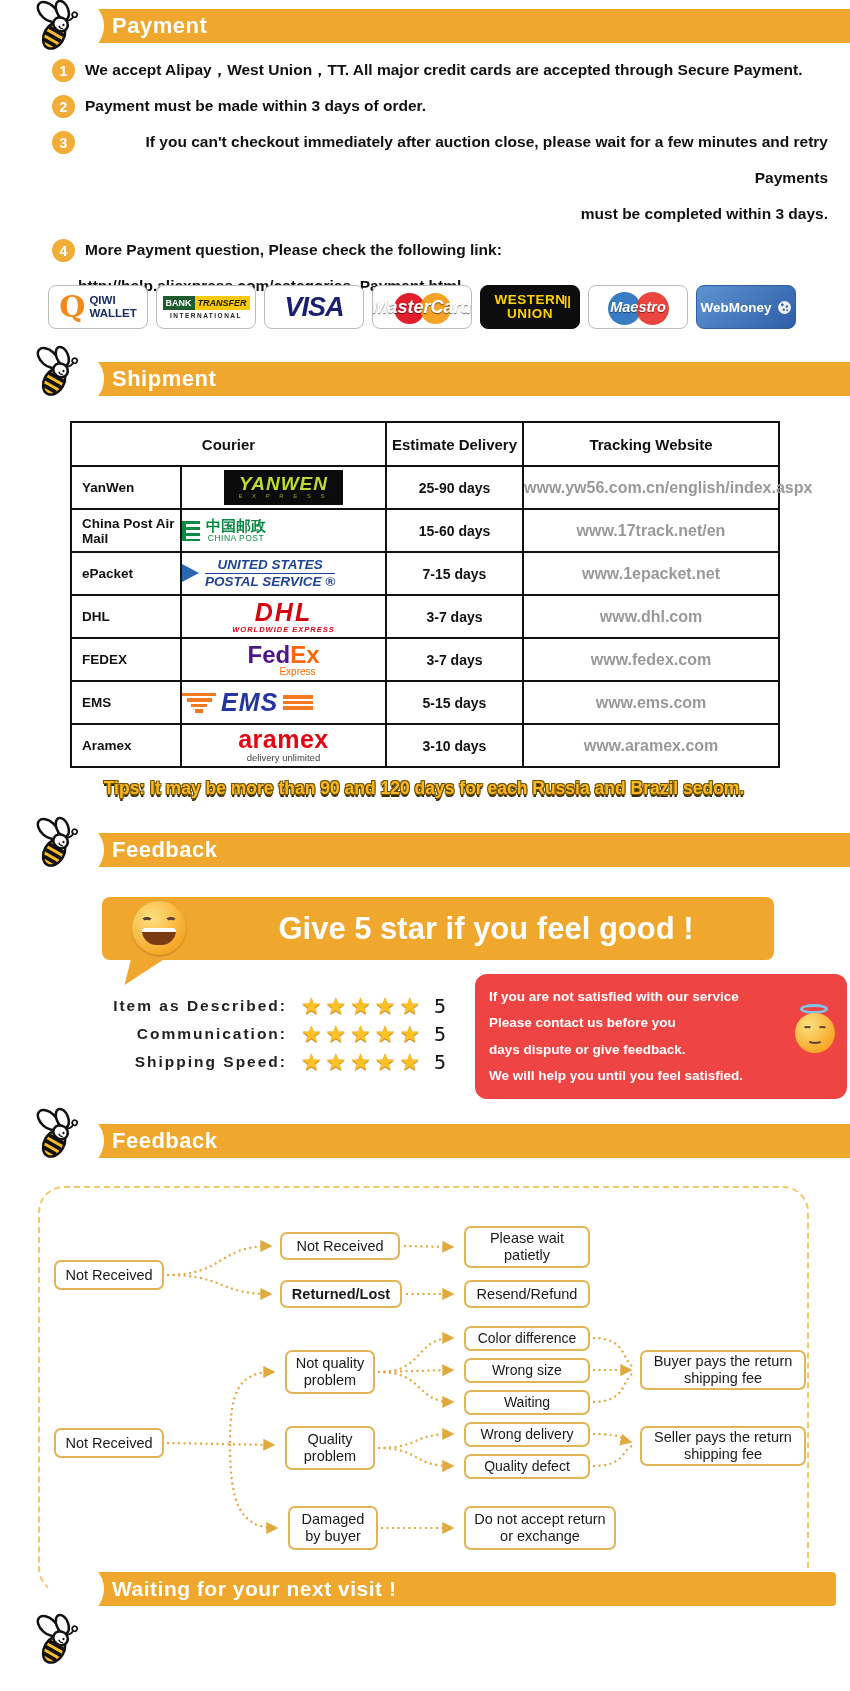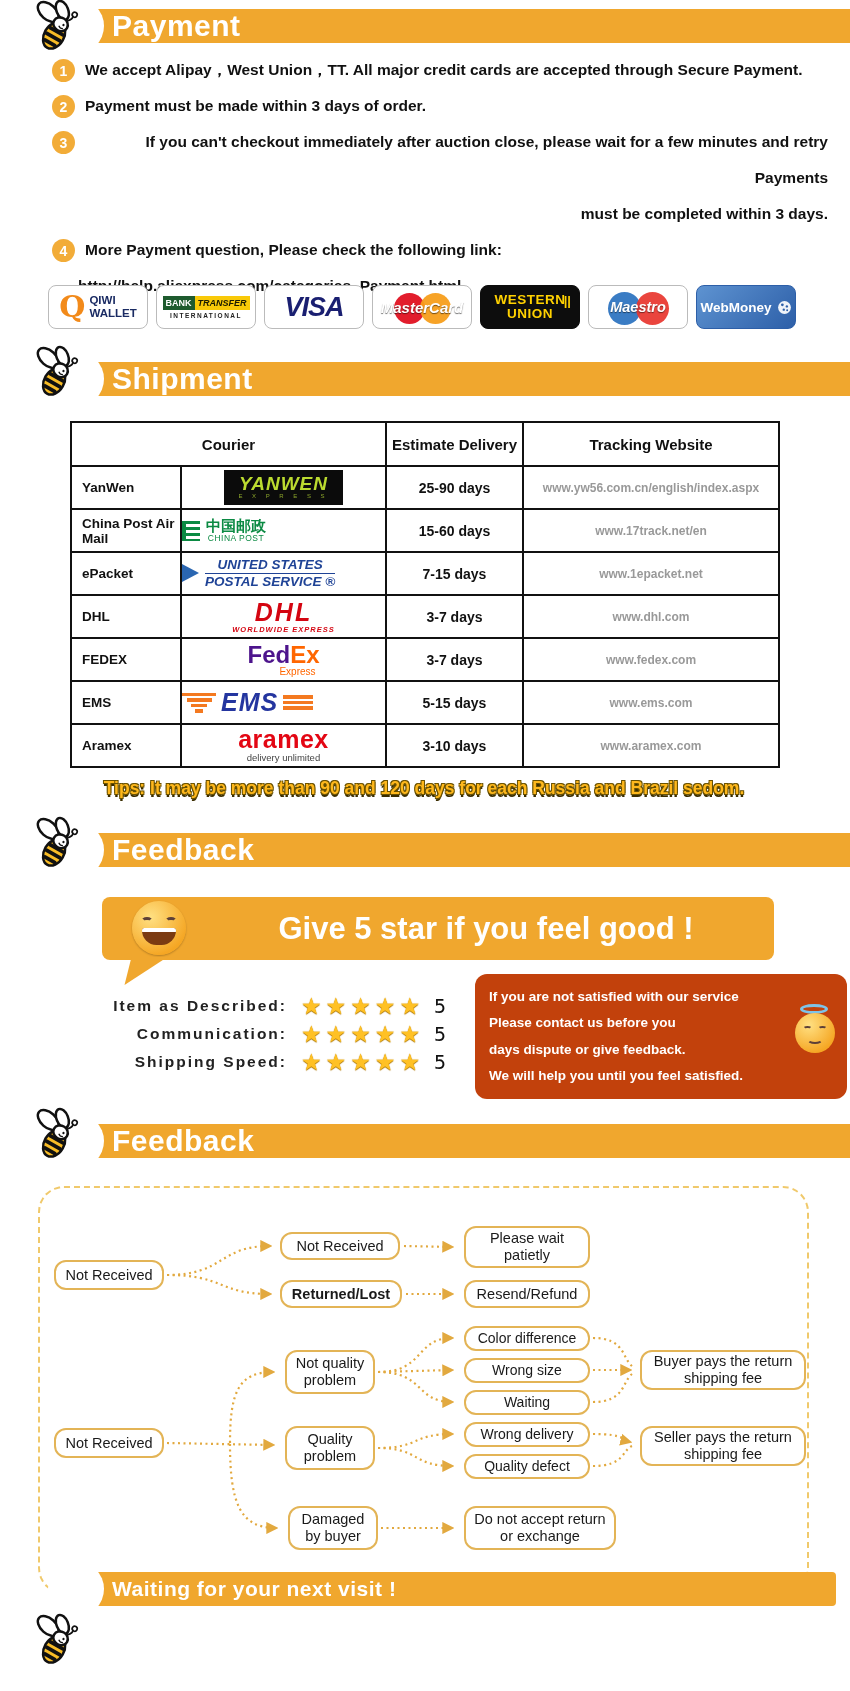--- a/index.html
+++ b/index.html
@@ -4,21 +4,21 @@
 <style>
   * { box-sizing: border-box; margin: 0; padding: 0; }
   body { background:#fff; font-family:"Liberation Sans", sans-serif; }
   #page { position:relative; width:850px; height:1691px; background:#fff; overflow:hidden; }
 
   
   .banner { position:absolute; left:70px; right:0; height:34px; background:#F0A72E;
             border-radius:26px 0 0 26px; display:flex; align-items:center; }
   .banner::before { content:""; position:absolute; left:-22px; top:-11px; width:56px; height:56px;
             background:#fff; border-radius:50%; }
-  .banner .btitle { position:relative; z-index:2; margin-left:42px; color:#fff; font-size:30px;
+  .banner .btitle { position:relative; z-index:2; margin-left:42px; color:#fff; font-size:22px;
             font-weight:bold; letter-spacing:0.5px; }
   .bee { position:absolute; width:58px; height:56px; z-index:3; }
 
   
   .pay-list { position:absolute; left:30px; top:52px; width:798px; }
   .pay-item { display:flex; align-items:flex-start; line-height:36px; }
   .pay-item .num { flex:0 0 23px; height:23px; margin:7px 10px 0 22px; background:#F2AC38;
             border-radius:50%; color:#fff; font-weight:bold; font-size:14px;
             display:flex; align-items:center; justify-content:center; }
   .pay-item .txt { font-size:15.5px; font-weight:bold; color:#111; white-space:pre-line;text-align:right; }
@@ -34,42 +34,42 @@
   .bank { flex-direction:column; }
   .bank .row { display:flex; }
   .bank .b1 { background:#1E5B2E; color:#fff; font-size:9px; font-weight:bold; padding:2px 3px; }
   .bank .b2 { background:#F9C908; color:#1a1a00; font-size:9px; font-weight:bold; font-style:italic; padding:2px 3px; }
   .bank .b3 { font-size:6.5px; letter-spacing:1.5px; color:#222; margin-top:2px; font-weight:bold; }
   .visa .v { color:#1A1F71; font-size:27px; font-weight:bold; font-style:italic; letter-spacing:-1px; }
   .mc { position:relative; }
   .mc .c1,.mc .c2 { position:absolute; top:7px; width:31px; height:31px; border-radius:50%; }
   .mc .c1 { left:21px; background:#E21D2C; }
   .mc .c2 { left:47px; background:#F79E1B; opacity:0.95; }
-  .mc .mt { position:relative; z-index:2; color:#fff; font-weight:bold; font-style:italic; font-size:15px;
+  .mc .mt { position:relative; z-index:2; color:#fff; font-weight:bold; font-style:italic; font-size:18px;
             text-shadow:0 1px 1px rgba(0,0,0,.55); }
   .wu { background:#0d0d0d; border-color:#0d0d0d; flex-direction:column; line-height:1.05; position:relative; }
   .wu .w { color:#FFD100; font-weight:bold; font-size:13.5px; letter-spacing:0.5px; }
   .wu .bars { position:absolute; right:8px; top:8px; color:#FFD100; font-size:13px; font-weight:bold; }
   .maestro { position:relative; }
   .maestro .c1,.maestro .c2 { position:absolute; top:6px; width:33px; height:33px; border-radius:50%; }
   .maestro .c1 { left:19px; background:#3A7CC4; }
   .maestro .c2 { left:47px; background:#E8352E; opacity:0.92; }
   .maestro .mt { position:relative; z-index:2; color:#fff; font-weight:bold; font-style:italic; font-size:14.5px;
             text-shadow:0 1px 1px rgba(0,0,0,.5); }
   .wm { background:linear-gradient(135deg,#5E93D1,#2D5FA8); border-color:#2D5FA8; gap:5px; }
   .wm .w { color:#fff; font-weight:bold; font-size:13.5px; }
 
   
   table.ship { position:absolute; left:70px; top:421px; width:708px; border-collapse:collapse; table-layout:fixed; }
   table.ship th, table.ship td { border:2px solid #111; }
   table.ship th { height:44px; font-size:15px; color:#111; }
   table.ship td { height:43px; text-align:center; vertical-align:middle;margin-top:20px; }
   td.cname { text-align:left !important; padding-left:10px; font-weight:bold; font-size:13.5px; color:#111; }
   td.cdel { font-weight:bold; font-size:14px; color:#111; }
-  td.cweb { font-size:12px; color:#999; font-weight:bold; }
+  td.cweb { font-size:16px; color:#999; font-weight:bold; }
   .yanwen { background:#0b0b0b; padding:4px 14px; display:inline-block; text-align:center; }
   .yanwen .l1 { color:#BBDB30; font-size:19px; font-weight:bold; font-style:italic; letter-spacing:1px; line-height:1; }
   .yanwen .l2 { color:#8aa32a; font-size:6px; letter-spacing:4px; line-height:1.2; }
   .cpost { display:flex; align-items:center; gap:6px; }
   .cp-emblem { width:18px; height:20px; background:repeating-linear-gradient(180deg,#0B8A43 0 3px,#fff 3px 6px);
                border-left:4px solid #0B8A43; }
   .cpost .l1 { color:#0B8A43; font-size:15px; font-weight:bold; line-height:1.1; }
   .cpost .l2 { color:#0B8A43; font-size:8.5px; letter-spacing:0.5px; line-height:1.1; }
   .usps { display:flex; align-items:center; gap:6px; }
   .usps-eagle { width:0; height:0; border-top:9px solid transparent; border-bottom:9px solid transparent;
@@ -116,38 +116,38 @@
             border-radius:3px 3px 17px 17px; overflow:hidden; }
   .smiley .mouth i { display:block; height:4px; background:#fff; }
 
   .ratings { position:absolute; left:55px; top:992px; }
   .rrow { display:flex; align-items:center; height:28px; }
   .rlabel { width:232px; text-align:right; font-size:15.5px; font-weight:bold; color:#222; letter-spacing:2px; }
   .rstars { margin-left:14px; font-size:23px; letter-spacing:4px; color:#FFC125;
             text-shadow:0 0 1px #c98a00, 0 1px 1px #a97400; line-height:1; }
   .rval { margin-left:10px; font-size:20px; color:#111; font-family:"DejaVu Sans Mono",monospace; }
 
-  .note { position:absolute; left:475px; top:974px; width:372px; background:#c2410c; border-radius:12px;
+  .note { position:absolute; left:475px; top:974px; width:372px; background:#ef4444; border-radius:12px;
           padding:10px 14px; color:#fff; font-size:13.5px; font-weight:bold; line-height:1.95; }
   .angel { position:absolute; right:10px; top:30px; width:44px; height:52px; }
   .angel .halo { position:absolute; left:7px; top:0; width:28px; height:10px; border:3.5px solid #7EC3E8;
           border-radius:50%; }
   .angel .face { position:absolute; left:2px; top:9px; width:40px; height:40px; border-radius:50%;
           background:radial-gradient(circle at 35% 30%, #FFE082, #F5A623 75%); }
   .angel .eye { position:absolute; top:13px; width:9px; height:6px; border:2.5px solid #5d4037;
           border-color:#5d4037 transparent transparent transparent; border-radius:50%; }
   .angel .eL { left:8px; } .angel .eR { right:8px; }
   .angel .smile { position:absolute; left:12px; top:22px; width:16px; height:9px; border:2.5px solid #5d4037;
           border-color:transparent transparent #5d4037 transparent; border-radius:50%; }
 
   
   .flow { position:absolute; left:38px; top:1186px; width:771px; height:408px;
           border:2.5px dashed #F0C96B; border-radius:26px; }
   .flow svg.arrows { position:absolute; left:0; top:0; width:771px; height:408px; }
-  .fnode { position:absolute; background:#fff; border:2.5px solid #E3B456; border-radius:12px;
+  .fnode { position:absolute; background:#fff; border:2.5px solid #E3B456; border-radius:7px;
            display:flex; align-items:center; justify-content:center; text-align:center;
            font-size:14.5px; color:#1a1a1a; line-height:1.15; padding:1px 3px; }
 
   
   .footer-banner { right:14px !important; border-radius:26px 6px 6px 26px; }
 </style>
 </head>
 <body>
 
 <div id="page">

